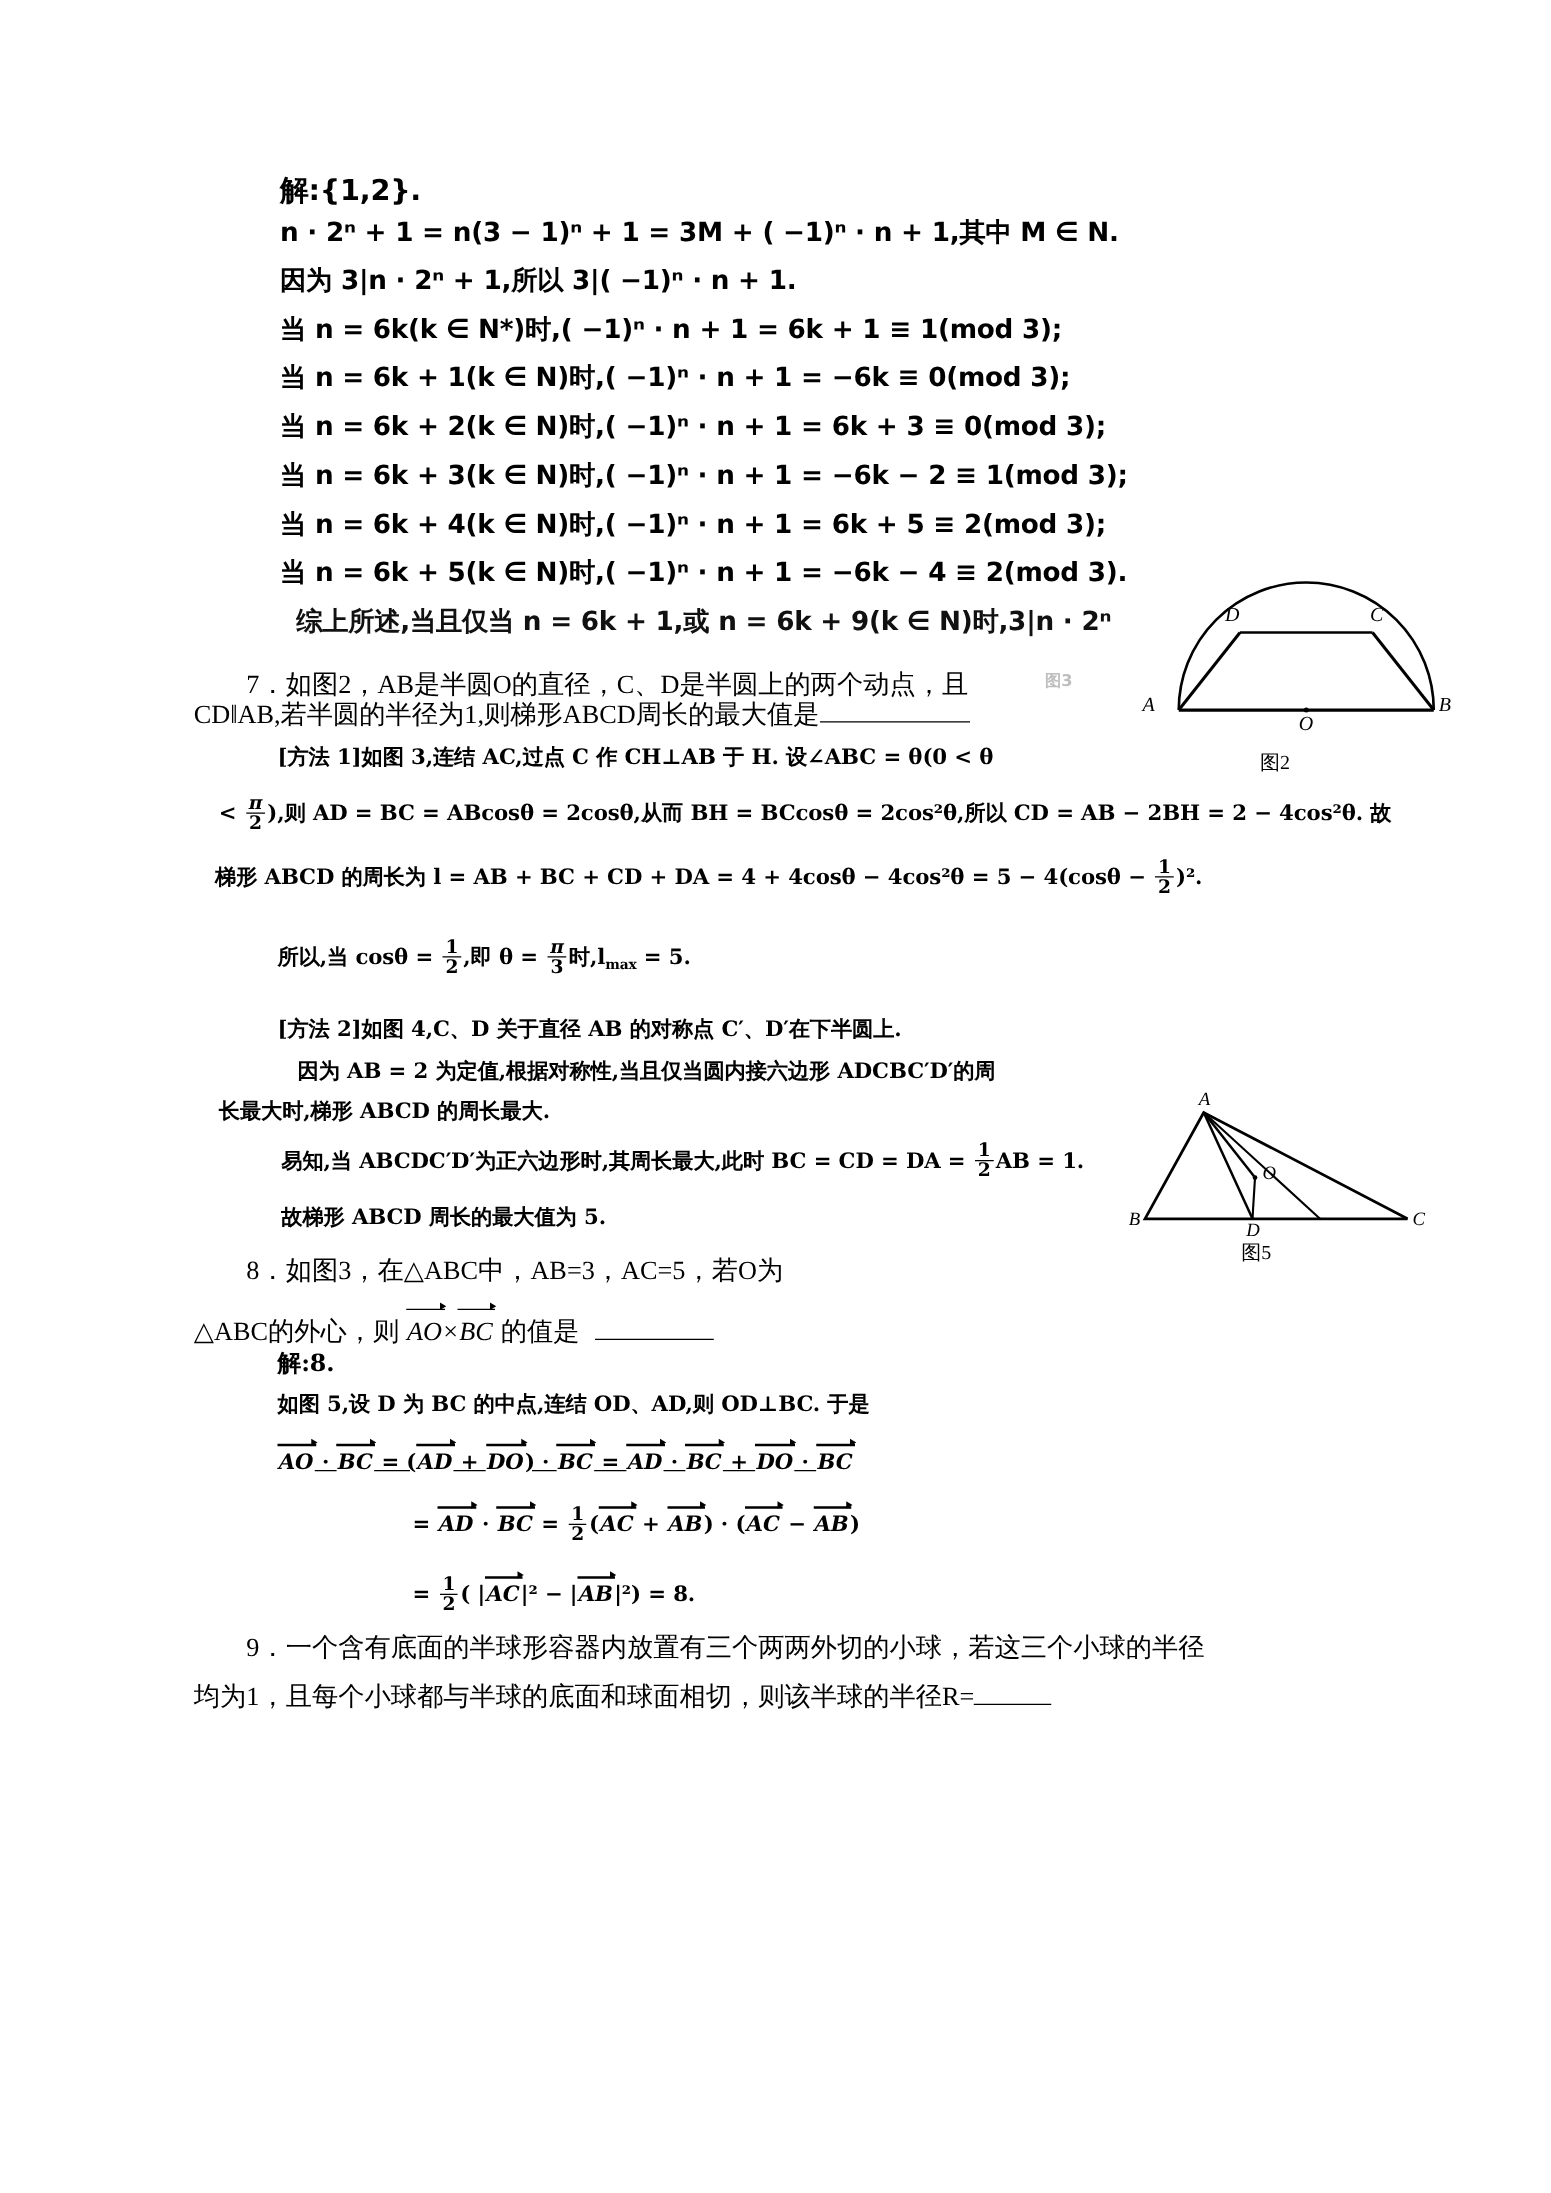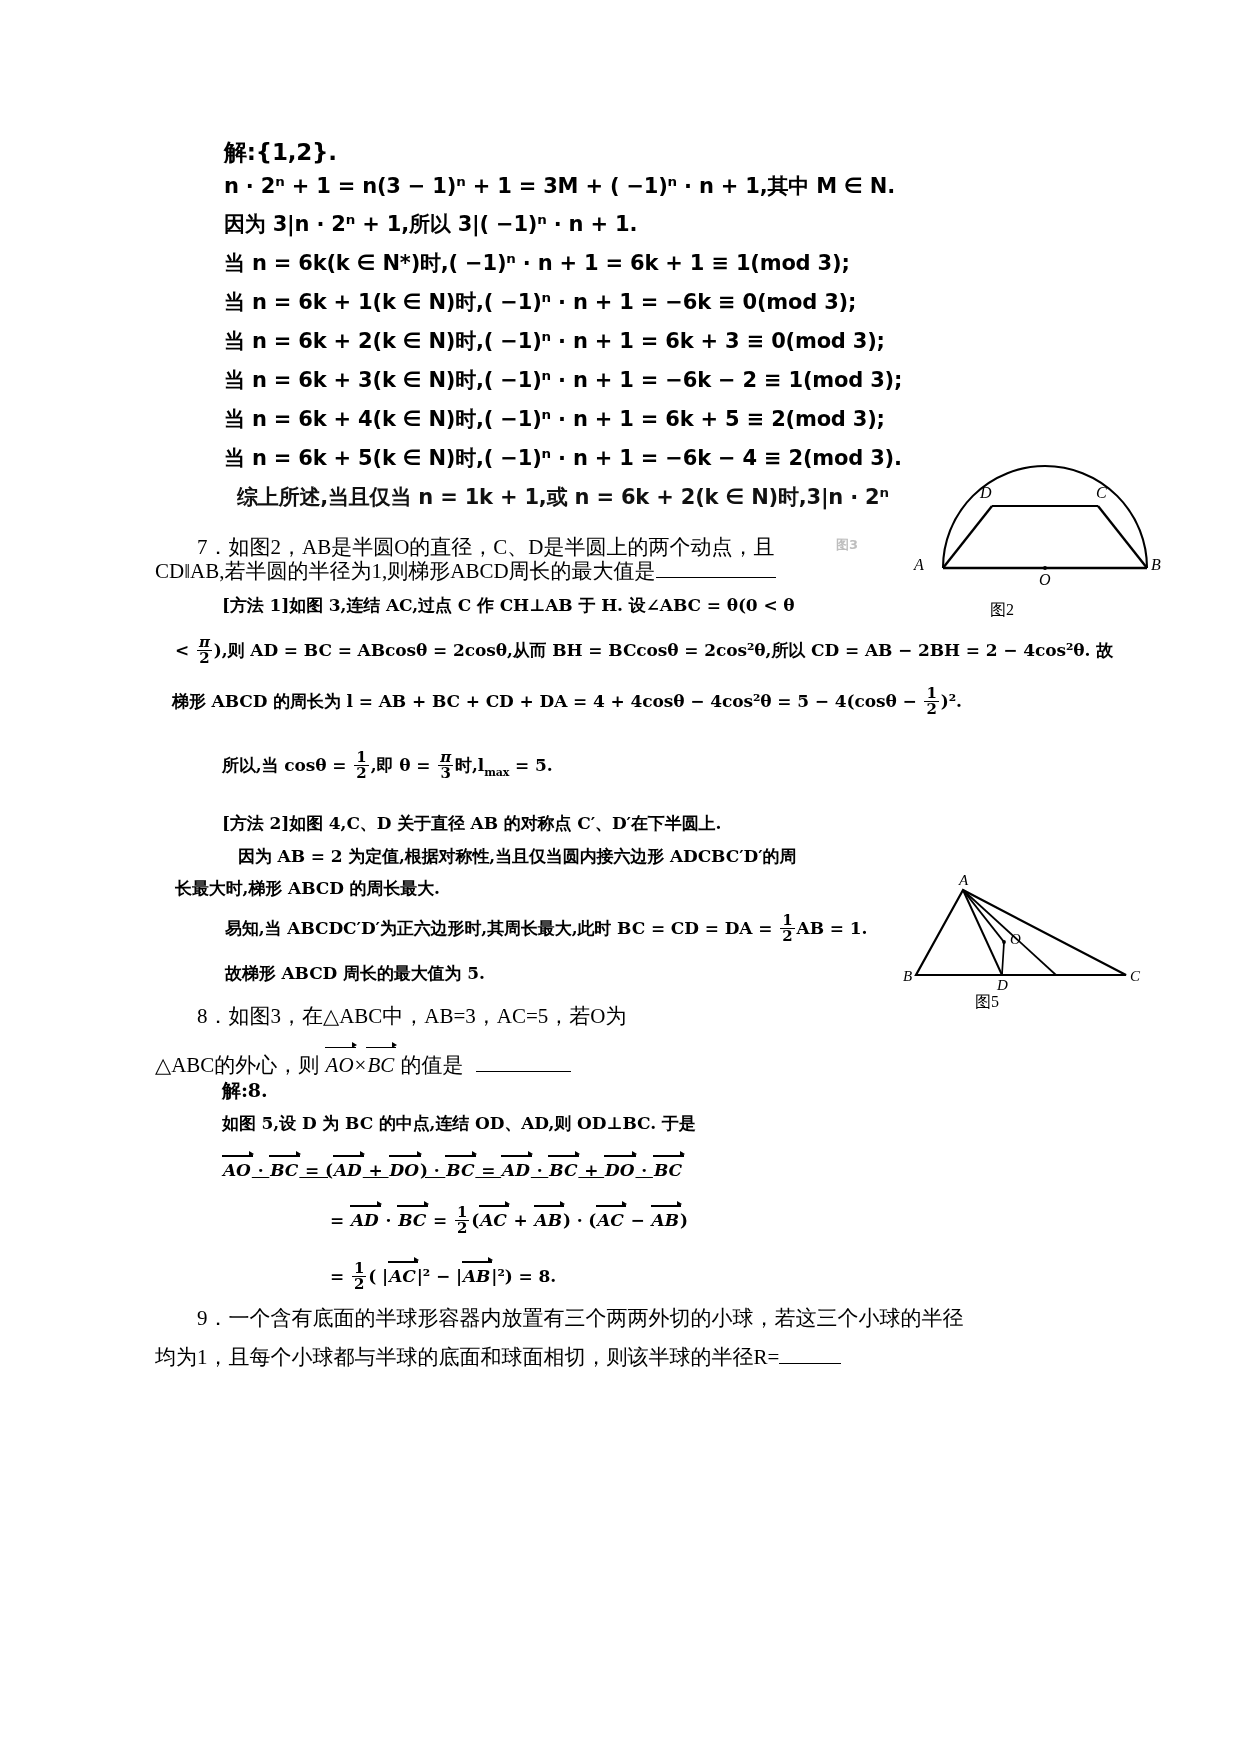--- a/index.html
+++ b/index.html
@@ -100,21 +100,21 @@
     border-bottom: 1.7px solid #000;
     vertical-align: baseline;
   }
 
   
   .fig { position: absolute; }
   .figcap {
     position: absolute;
     font-family: "Liberation Serif", "DejaVu Serif", serif;
     font-size: 16px;
-    text-align: left;
+    text-align: center;
     white-space: nowrap;
   }
   .ghost {
     position: absolute;
     font-family: "DejaVu Sans", sans-serif;
     font-weight: bold;
     color: #8a8a8a;
     white-space: nowrap;
   }
 </style>
@@ -155,21 +155,21 @@
 
     <div class="mline" style="left:224px; top:405px;">
       <span>当 n = 6k + 4(k ∈ N)时,( −1)ⁿ · n + 1 = 6k + 5 ≡ 2(mod 3);</span>
     </div>
 
     <div class="mline" style="left:224px; top:444px;">
       <span>当 n = 6k + 5(k ∈ N)时,( −1)ⁿ · n + 1 = −6k − 4 ≡ 2(mod 3).</span>
     </div>
 
     <div class="mline" style="left:237px; top:483px; color:#111;">
-      <span>综上所述,当且仅当 n = 1k + 1,或 n = 6k + 2(k ∈ N)时,3|n · 2ⁿ</span>
+      <span>综上所述,当且仅当 n = 6k + 1,或 n = 6k + 9(k ∈ N)时,3|n · 2ⁿ</span>
     </div>
   </div>
 
   <div>
 
     <div class="qline" style="left:197px; top:521px;margin-top:12px;">
       <span>7．如图2，AB是半圆O的直径，C、D是半圆上的两个动点，且</span>
     </div>
 
     <div class="qline" style="left:155px; top:556px;">

